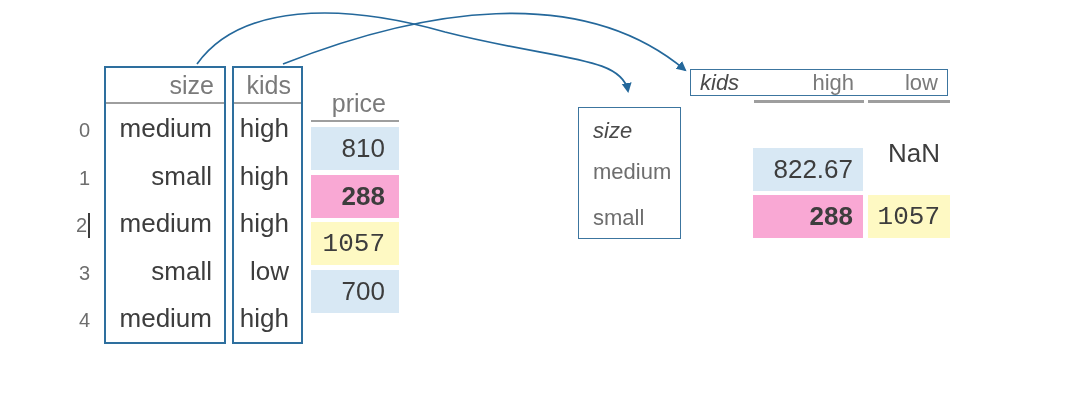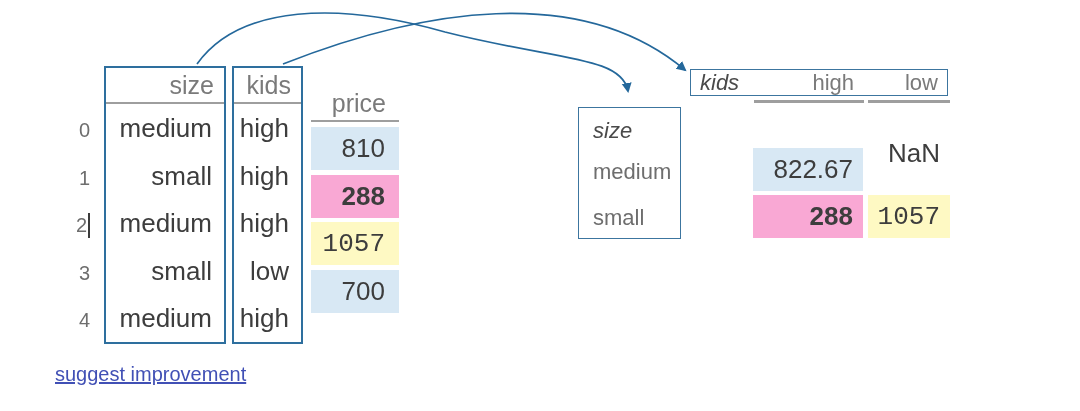--- a/index.html
+++ b/index.html
@@ -163,15 +163,14 @@
     <span class="pi-label">size</span>
     <span class="pi-row pi-row-0">medium</span>
     <span class="pi-row pi-row-1">small</span>
   </div>
 
   <div class="pivot-cell pc-mh bg-blue">822.67</div>
   <div class="pivot-cell pc-ml bg-none">NaN</div>
   <div class="pivot-cell pc-sh bg-green">288</div>
   <div class="pivot-cell pc-sl bg-pink">1057</div>
 
-  <a class="suggest-link" href="#">suggest improvement</a>
 
 </div>
 
 </body></html>

